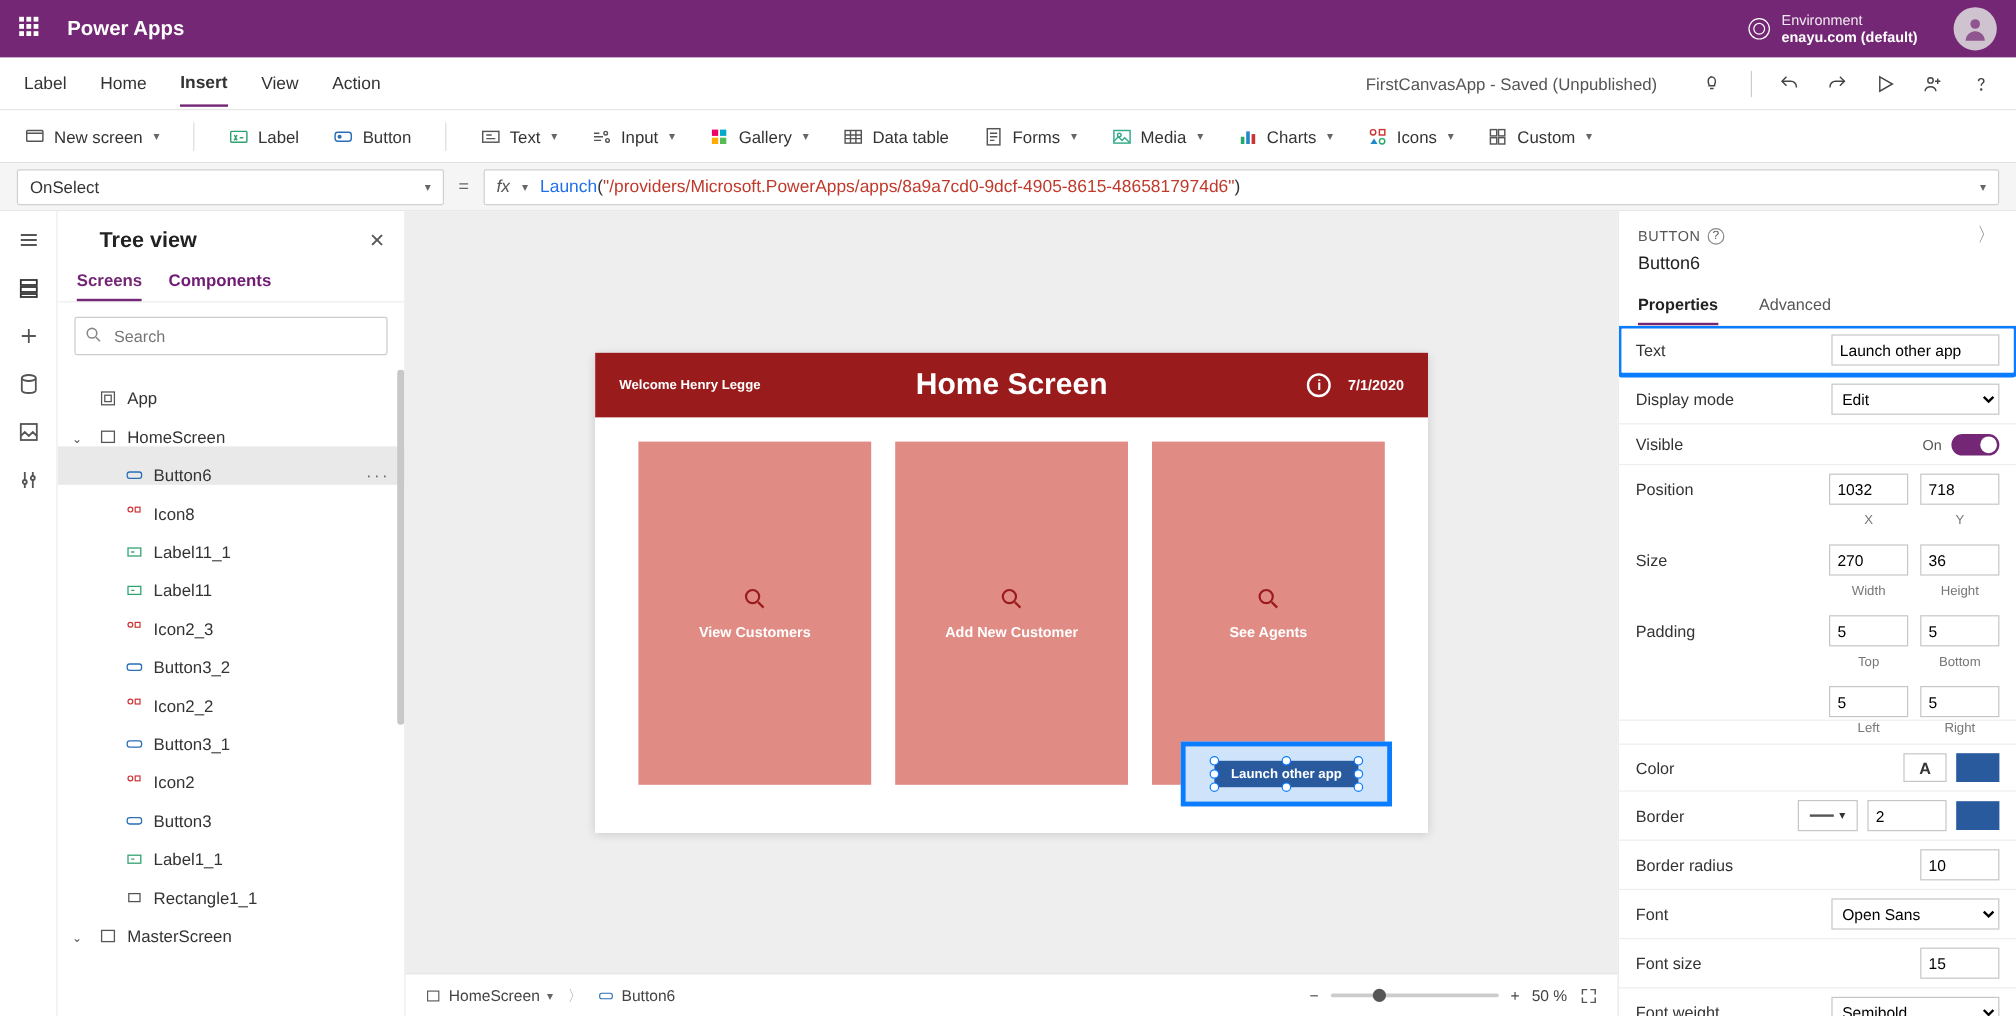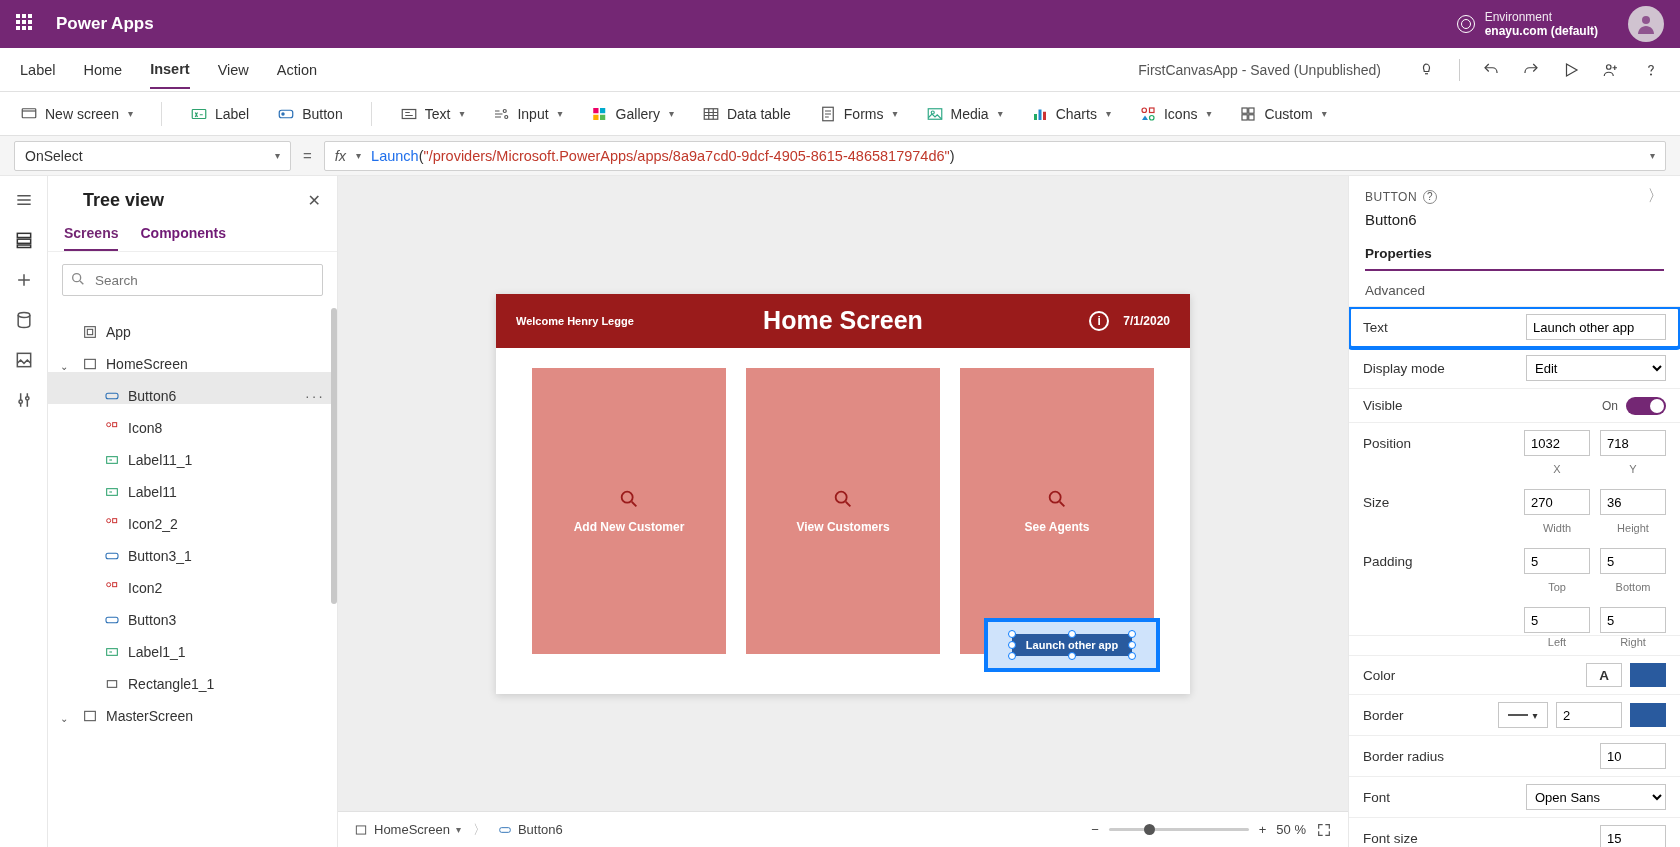--- a/index.html
+++ b/index.html
@@ -28,21 +28,21 @@
 .menubar .icons .divider{ width:1px;height:22px;background:#ccc;}
 .menubar .ic { width:18px;height:18px; cursor:pointer;}
 
 .ribbon { height: 44px; background:#fff; border-bottom:1px solid #e1e1e1; display:flex; align-items:center; padding:0 20px; gap:28px; font-size:14px; color:#333;}
 .ribbon .ri { display:flex; align-items:center; gap:7px; cursor:pointer;}
 .ribbon .ri .chev { font-size:10px; color:#666; margin-left:2px;}
 .ribbon .ric { width:18px;height:18px; }
 .ribbon .divider { width:1px; height:24px; background:#ddd;}
 
 .fxbar { height:40px; background:#f5f5f5; display:flex; align-items:center; padding:0 14px; gap:12px; border-bottom:1px solid #e8e8e8;}
-.fxbar .propsel { width:277px; height:30px; background:#fff; border:1px solid #d0d0d0; border-radius:2px; display:flex; align-items:center; padding:0 10px; font-size:14px; color:#333; justify-content:space-between;}
+.fxbar .propsel { width:356px; height:30px; background:#fff; border:1px solid #d0d0d0; border-radius:2px; display:flex; align-items:center; padding:0 10px; font-size:14px; color:#333; justify-content:space-between;}
 .fxbar .eq { color:#666; font-size:15px;}
 .fxbar .fxbox { flex:1; height:30px; background:#fff; border:1px solid #d0d0d0; border-radius:2px; display:flex; align-items:center; padding:0 10px; font-family:Consolas,monospace; font-size:14.5px; gap:10px;}
 .fxbar .fx { font-style:italic; color:#555;}
 .fxbar .fxchev{font-size:10px;color:#666;}
 .formula .fname{color:#1f6feb;}
 .formula .str{color:#c0392b;}
 .formula .par{color:#333;}
 
 .main { flex:1; display:flex; min-height:0;}
 .railbar{ width:48px; background:#fff; border-right:1px solid #e8e8e8; display:flex; flex-direction:column; align-items:center; padding-top:14px; gap:20px;}
@@ -93,21 +93,21 @@
 .canvasbar .spacer{flex:1;}
 .canvasbar .zoom{display:flex;align-items:center;gap:10px;}
 .canvasbar .slider{width:140px;height:3px;background:#ccc;position:relative;border-radius:2px;}
 .canvasbar .slider .thumb{position:absolute;left:25%;top:-4px;width:11px;height:11px;border-radius:50%;background:#555;}
 
 .proppanel{width:332px;background:#fff;border-left:1px solid #e8e8e8;display:flex;flex-direction:column;overflow:hidden;}
 .proppanel .phdr{padding:10px 16px 2px;display:flex;align-items:center;gap:6px;color:#555;font-size:12px;letter-spacing:.5px;}
 .proppanel .phdr .q{width:14px;height:14px;border:1px solid #888;border-radius:50%;font-size:10px;display:flex;align-items:center;justify-content:center;}
 .proppanel .phdr .expand{margin-left:auto;font-size:16px;color:#888;cursor:pointer;}
 .proppanel .pname{padding:2px 16px 10px;font-size:15px;color:#222;}
-.proppanel .ptabs{display:flex;gap:4px;padding:0 16px;border-bottom:1px solid #eee;flex-direction:column;}
+.proppanel .ptabs{display:flex;gap:34px;padding:0 16px;border-bottom:1px solid #eee;}
 .proppanel .ptabs .pt{font-size:13.5px;padding:8px 0;cursor:pointer;color:#555;}
 .proppanel .ptabs .pt.active{color:#222;font-weight:600;border-bottom:2.5px solid #742774;}
 .proppanel .plist{flex:1;overflow:auto;font-size:13.5px;color:#333;}
 .prow{display:flex;align-items:center;padding:7px 14px;min-height:34px;gap:8px;}
 .prow.bordered{border-bottom:1px solid #eee;}
 .prow .plabel{flex:1;}
 .prow input[type=text]{width:140px;height:26px;border:1px solid #c6c6c6;padding:0 6px;font-size:13px;}
 .prow select{width:140px;height:26px;border:1px solid #c6c6c6;font-size:13px;padding:0 4px;background:#fff;}
 .prow .small{width:66px !important;}
 .prow .sub{font-size:11px;color:#777;text-align:center;}
@@ -414,20 +414,37 @@
           </span>
           <span>Label11</span>
         </div>
       <div class="trow depth2">
           <span class="tic">
             <svg viewBox="0 0 24 24" fill="none" stroke="#c33" stroke-width="1.5">
               <circle cx="7" cy="7" r="3"></circle>
               <rect x="13" y="4" width="6" height="6"></rect>
             </svg>
           </span>
+          <span>Icon2_3</span>
+        </div>
+      <div class="trow depth2">
+          <span class="tic">
+            <svg viewBox="0 0 24 24" fill="none" stroke="#2a6fb5" stroke-width="1.6">
+              <rect x="3" y="8" width="18" height="8" rx="3"></rect>
+            </svg>
+          </span>
+          <span>Button3_2</span>
+        </div>
+      <div class="trow depth2">
+          <span class="tic">
+            <svg viewBox="0 0 24 24" fill="none" stroke="#c33" stroke-width="1.5">
+              <circle cx="7" cy="7" r="3"></circle>
+              <rect x="13" y="4" width="6" height="6"></rect>
+            </svg>
+          </span>
           <span>Icon2_2</span>
         </div>
       <div class="trow depth2">
           <span class="tic">
             <svg viewBox="0 0 24 24" fill="none" stroke="#2a6fb5" stroke-width="1.6">
               <rect x="3" y="8" width="18" height="8" rx="3"></rect>
             </svg>
           </span>
           <span>Button3_1</span>
         </div>
@@ -487,28 +504,28 @@
             <span class="info">i</span>
             <span>7/1/2020</span>
           </div>
         </div>
         <div class="appbody">
           <div class="card">
             <svg class="mag" width="22" height="22" viewBox="0 0 24 24" fill="none" stroke="currentColor" stroke-width="2">
                 <circle cx="10" cy="10" r="6"></circle>
                 <path d="M20 20l-5-5"></path>
               </svg>
-            <span class="ctxt">Add New Customer</span>
+            <span class="ctxt">View Customers</span>
           </div>
           <div class="card">
             <svg class="mag" width="22" height="22" viewBox="0 0 24 24" fill="none" stroke="currentColor" stroke-width="2">
                 <circle cx="10" cy="10" r="6"></circle>
                 <path d="M20 20l-5-5"></path>
               </svg>
-            <span class="ctxt">View Customers</span>
+            <span class="ctxt">Add New Customer</span>
           </div>
           <div class="card">
             <svg class="mag" width="22" height="22" viewBox="0 0 24 24" fill="none" stroke="currentColor" stroke-width="2">
                 <circle cx="10" cy="10" r="6"></circle>
                 <path d="M20 20l-5-5"></path>
               </svg>
             <span class="ctxt">See Agents</span>
           </div>
           <div class="launchwrap">
             <div class="launchbtn">

